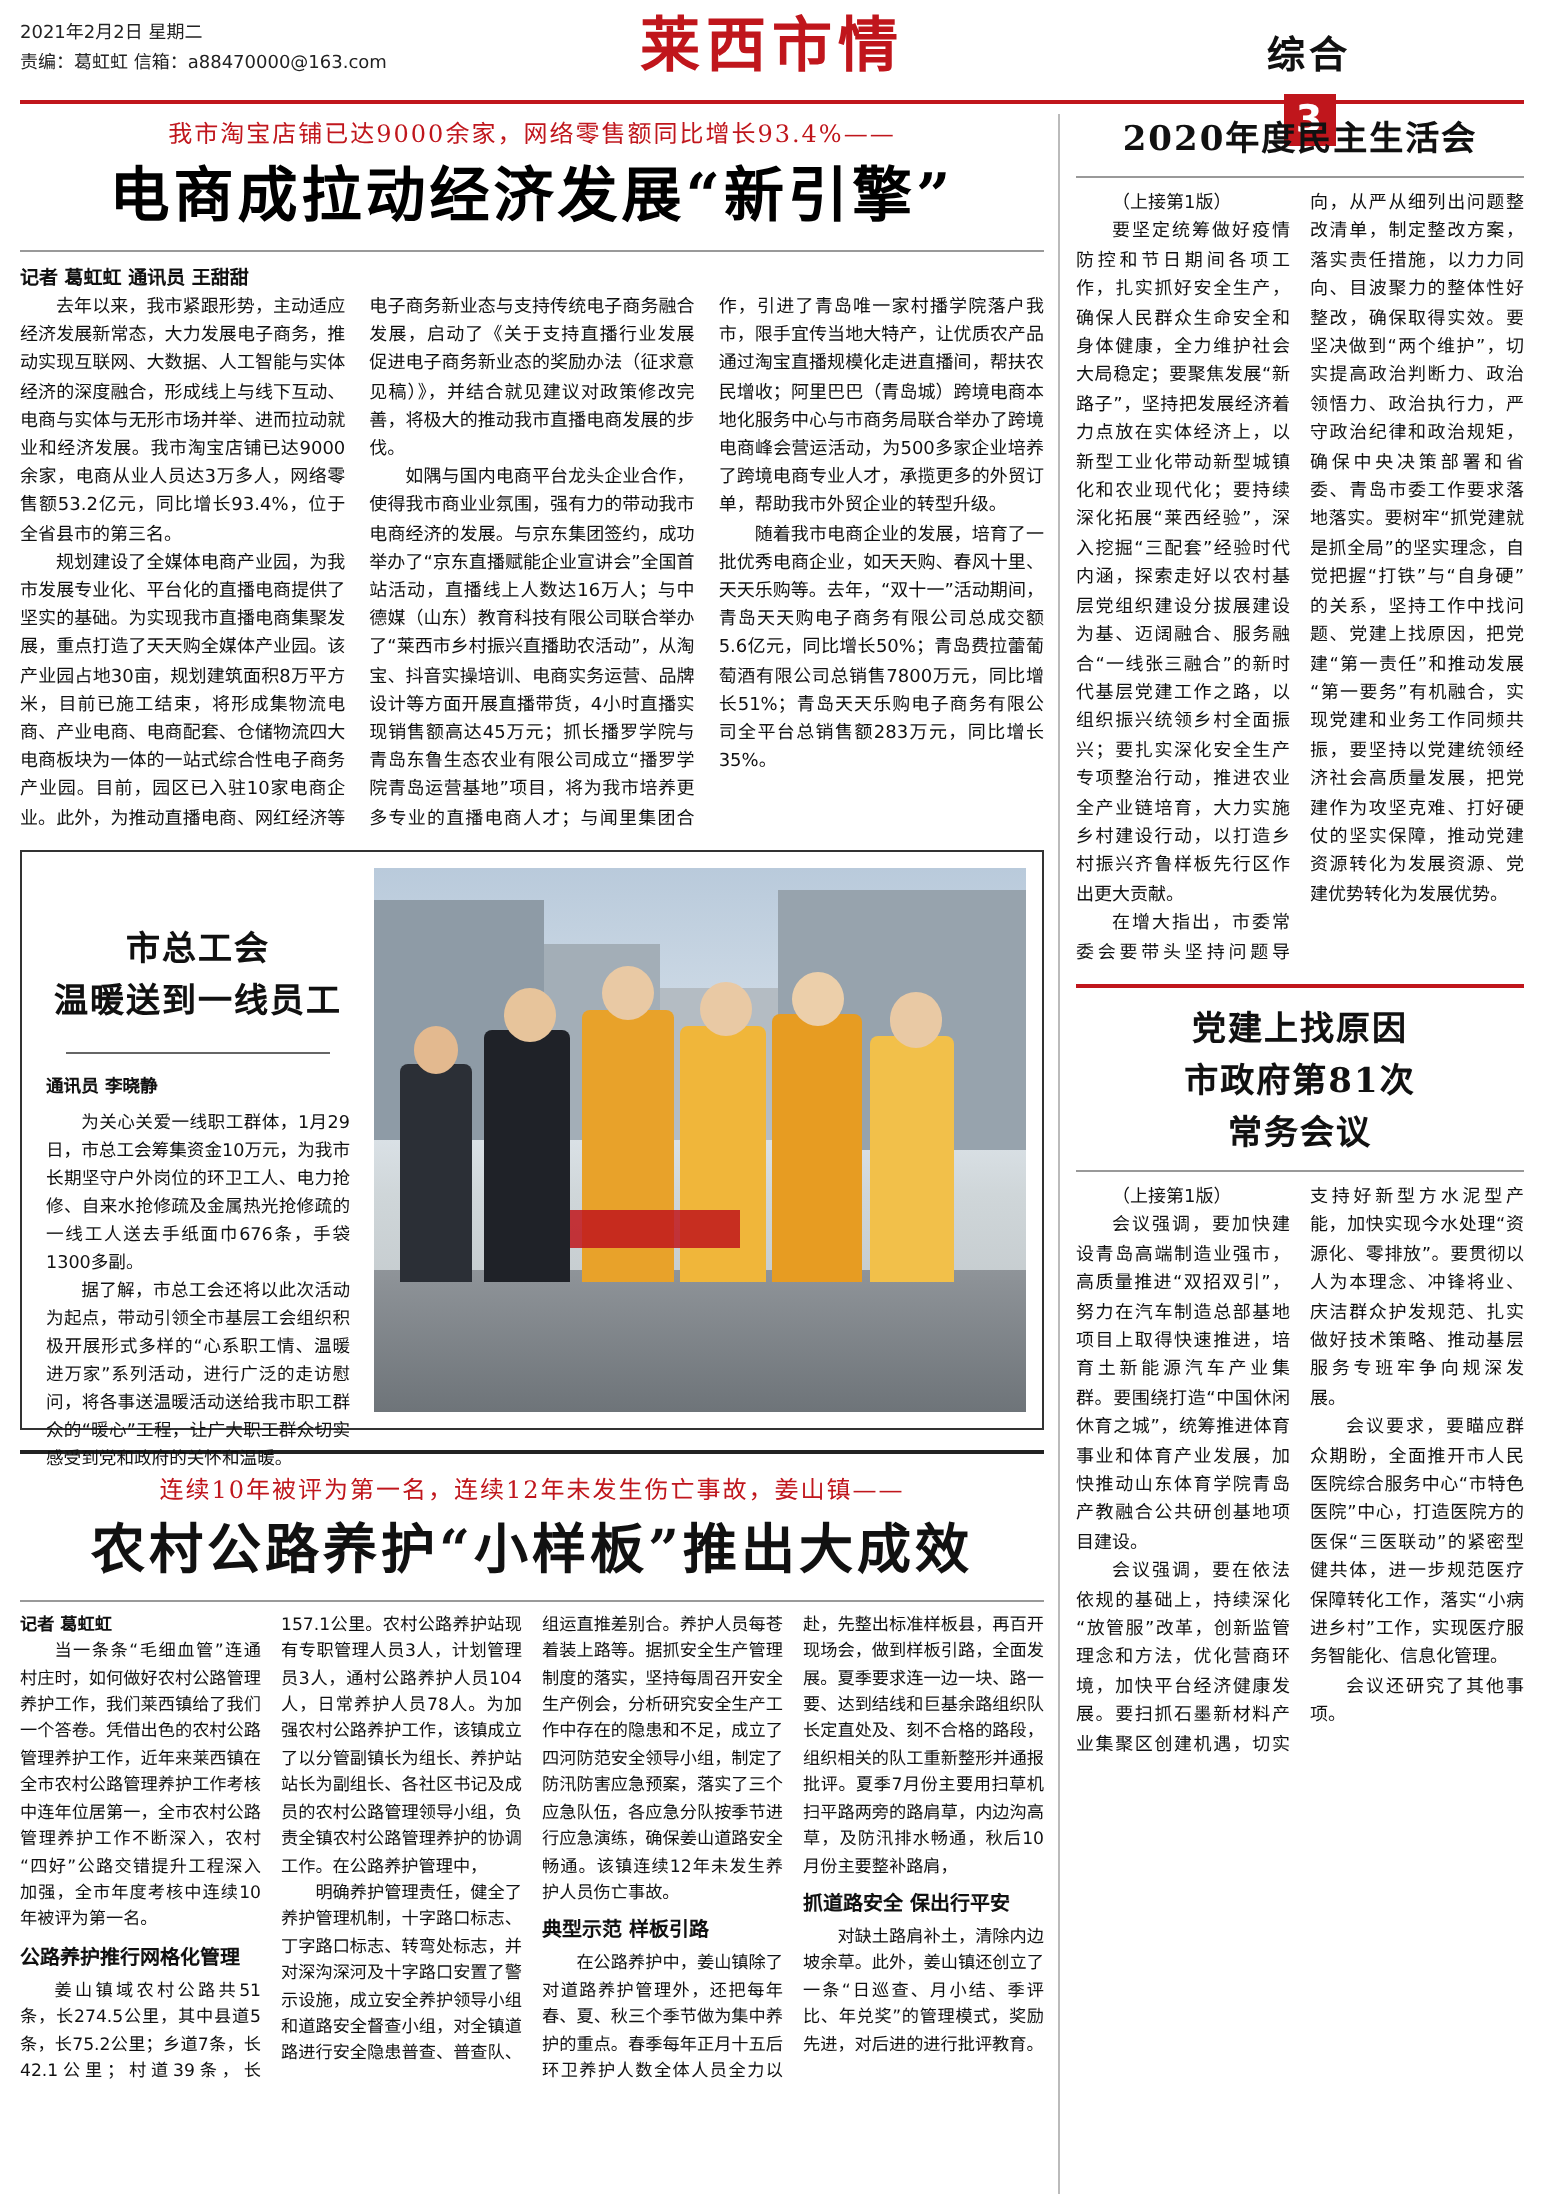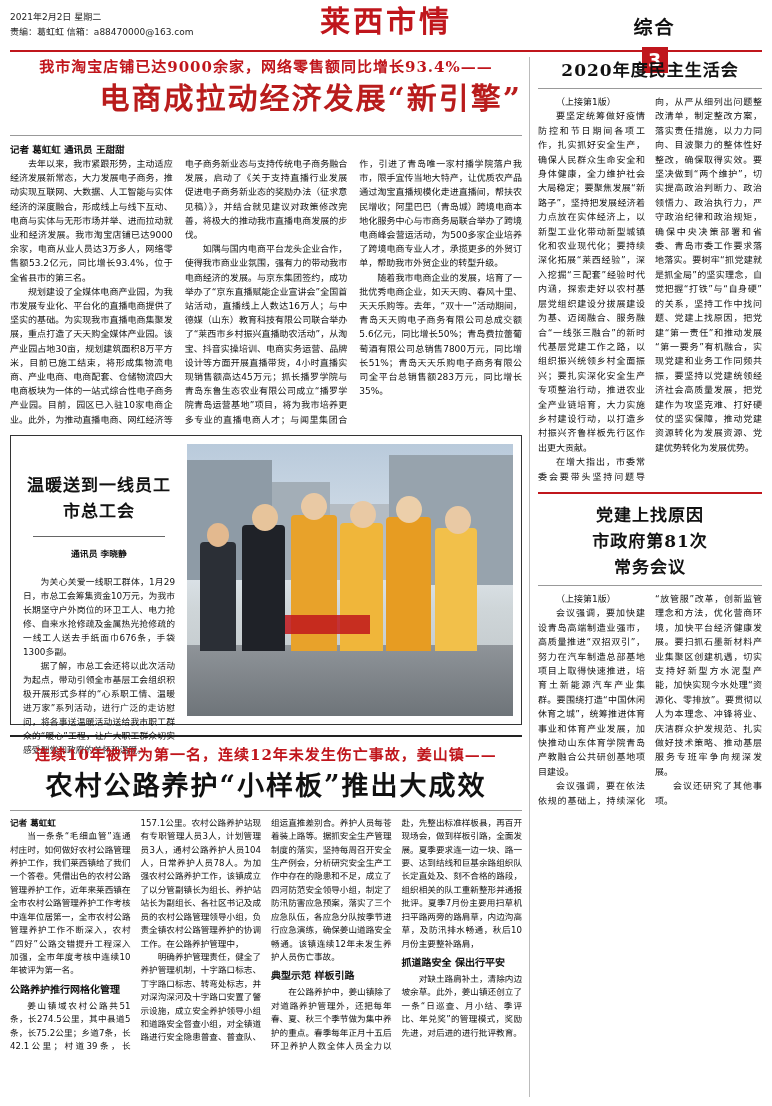--- a/index.html
+++ b/index.html
@@ -34,21 +34,21 @@
     line-height:15px;
     color:#222;
     padding-top:4px;
   }
   .mast-left div{white-space:nowrap;}
   .mast-center{
     flex:1;
     text-align:center;
   }
   .mast-title{
-    font-family:Liberation Mono, monospace;
+    font-family:Liberation Serif, serif;
     font-size:30px;
     font-weight:bold;
     color:#c0161c;
     letter-spacing:3px;
     line-height:36px;
   }
   .mast-right{
     width:215px;
     display:flex;
     align-items:center;
@@ -89,35 +89,35 @@
   .col-side{
     width:232px;
     padding-left:8px;
     box-sizing:border-box;
   }
 
   
   .kicker{
     text-align:center;
     color:#c0161c;
-    font-size:15px;
-    font-family:"DejaVu Serif","Liberation Serif",serif;
-    font-weight:bold;
+    font-size:12px;
+    font-family:"DejaVu Serif","Liberation Serif",serif;
+    font-weight:normal;
     letter-spacing:1px;
     line-height:20px;
   }
   .headline1{
-    text-align:right;
+    text-align:center;
     font-family:"DejaVu Serif","Liberation Serif",serif;
     font-size:30px;
     font-weight:bold;
     letter-spacing:2px;
     line-height:40px;
-    margin:2px 0 16px 0;
-    color:#b91c1c;
+    margin:2px 0 6px 0;
+    color:#000000;
   }
   .rule-thin{
     border-top:1px solid #999;
     margin:5px 0 6px 0;
   }
 
   
   .byline{
     font-size:9.5px;
     line-height:15px;
@@ -274,26 +274,26 @@
           <p>去年以来，我市紧跟形势，主动适应经济发展新常态，大力发展电子商务，推动实现互联网、大数据、人工智能与实体经济的深度融合，形成线上与线下互动、电商与实体与无形市场并举、进而拉动就业和经济发展。我市淘宝店铺已达9000余家，电商从业人员达3万多人，网络零售额53.2亿元，同比增长93.4%，位于全省县市的第三名。</p>
           <p>规划建设了全媒体电商产业园，为我市发展专业化、平台化的直播电商提供了坚实的基础。为实现我市直播电商集聚发展，重点打造了天天购全媒体产业园。该产业园占地30亩，规划建筑面积8万平方米，目前已施工结束，将形成集物流电商、产业电商、电商配套、仓储物流四大电商板块为一体的一站式综合性电子商务产业园。目前，园区已入驻10家电商企业。此外，为推动直播电商、网红经济等电子商务新业态与支持传统电子商务融合发展，启动了《关于支持直播行业发展 促进电子商务新业态的奖励办法（征求意见稿）》，并结合就见建议对政策修改完善，将极大的推动我市直播电商发展的步伐。</p>
           <p>如隅与国内电商平台龙头企业合作，使得我市商业业氛围，强有力的带动我市电商经济的发展。与京东集团签约，成功举办了“京东直播赋能企业宣讲会”全国首站活动，直播线上人数达16万人；与中德媒（山东）教育科技有限公司联合举办了“莱西市乡村振兴直播助农活动”，从淘宝、抖音实操培训、电商实务运营、品牌设计等方面开展直播带货，4小时直播实现销售额高达45万元；抓长播罗学院与青岛东鲁生态农业有限公司成立“播罗学院青岛运营基地”项目，将为我市培养更多专业的直播电商人才；与闻里集团合作，引进了青岛唯一家村播学院落户我市，限手宜传当地大特产，让优质农产品通过淘宝直播规模化走进直播间，帮扶农民增收；阿里巴巴（青岛城）跨境电商本地化服务中心与市商务局联合举办了跨境电商峰会营运活动，为500多家企业培养了跨境电商专业人才，承揽更多的外贸订单，帮助我市外贸企业的转型升级。</p>
           <p>随着我市电商企业的发展，培育了一批优秀电商企业，如天天购、春风十里、天天乐购等。去年，“双十一”活动期间，青岛天天购电子商务有限公司总成交额5.6亿元，同比增长50%；青岛费拉蕾葡萄酒有限公司总销售7800万元，同比增长51%；青岛天天乐购电子商务有限公司全平台总销售额283万元，同比增长35%。</p>
         </div>
       </div>
 
       <div class="feature">
         <div class="feature-left">
           <div class="feature-title">
+            <div>市总工会</div>
             <div>温暖送到一线员工</div>
-            <div>市总工会</div>
           </div>
           <div class="feature-rule"></div>
           <div class="feature-body">
-            <p style="text-align:center;text-indent:0;font-weight:bold;margin-bottom:14px;">通讯员 李晓静</p>
+            <p style="text-align:left;text-indent:0;font-weight:bold;margin-bottom:4px;">通讯员 李晓静</p>
             <p>为关心关爱一线职工群体，1月29日，市总工会筹集资金10万元，为我市长期坚守户外岗位的环卫工人、电力抢修、自来水抢修疏及金属热光抢修疏的一线工人送去手纸面巾676条，手袋1300多副。</p>
             <p>据了解，市总工会还将以此次活动为起点，带动引领全市基层工会组织积极开展形式多样的“心系职工情、温暖进万家”系列活动，进行广泛的走访慰问，将各事送温暖活动送给我市职工群众的“暖心”工程，让广大职工群众切实感受到党和政府的关怀和温暖。</p>
           </div>
         </div>
         <div class="feature-photo">
           <div class="ph-sky"></div>
           <div class="ph-bldg" style="left:0;top:6%;width:26%;height:44%;background:#8e9ba6;"></div>
           <div class="ph-bldg" style="left:26%;top:14%;width:18%;height:36%;background:#a3aeb7;"></div>
           <div class="ph-bldg" style="left:62%;top:4%;width:38%;height:48%;background:#97a3ad;"></div>
           <div class="ph-bldg" style="left:44%;top:22%;width:18%;height:28%;background:#b4bcc3;"></div>
@@ -355,19 +355,20 @@
         <div class="side-head">
           <div>党建上找原因</div>
           <div>市政府第81次</div>
           <div>常务会议</div>
         </div>
         <div class="rule-thin"></div>
         <div class="cols2-side">
           <p>（上接第1版）</p>
           <p>会议强调，要加快建设青岛高端制造业强市，高质量推进“双招双引”，努力在汽车制造总部基地项目上取得快速推进，培育土新能源汽车产业集群。要围绕打造“中国休闲休育之城”，统筹推进体育事业和体育产业发展，加快推动山东体育学院青岛产教融合公共研创基地项目建设。</p>
           <p>会议强调，要在依法依规的基础上，持续深化“放管服”改革，创新监管理念和方法，优化营商环境，加快平台经济健康发展。要扫抓石墨新材料产业集聚区创建机遇，切实支持好新型方水泥型产能，加快实现今水处理“资源化、零排放”。要贯彻以人为本理念、冲锋将业、庆洁群众护发规范、扎实做好技术策略、推动基层服务专班牢争向规深发展。</p>
+          <p>会议要求，要瞄应群众期盼，全面推开市人民医院综合服务中心“市特色医院”中心，打造医院方的医保“三医联动”的紧密型健共体，进一步规范医疗保障转化工作，落实“小病进乡村”工作，实现医疗服务智能化、信息化管理。</p>
           <p>会议还研究了其他事项。</p>
         </div>
       </div>
 
     </div>
   </div>
 </div>
 
 </body></html>

